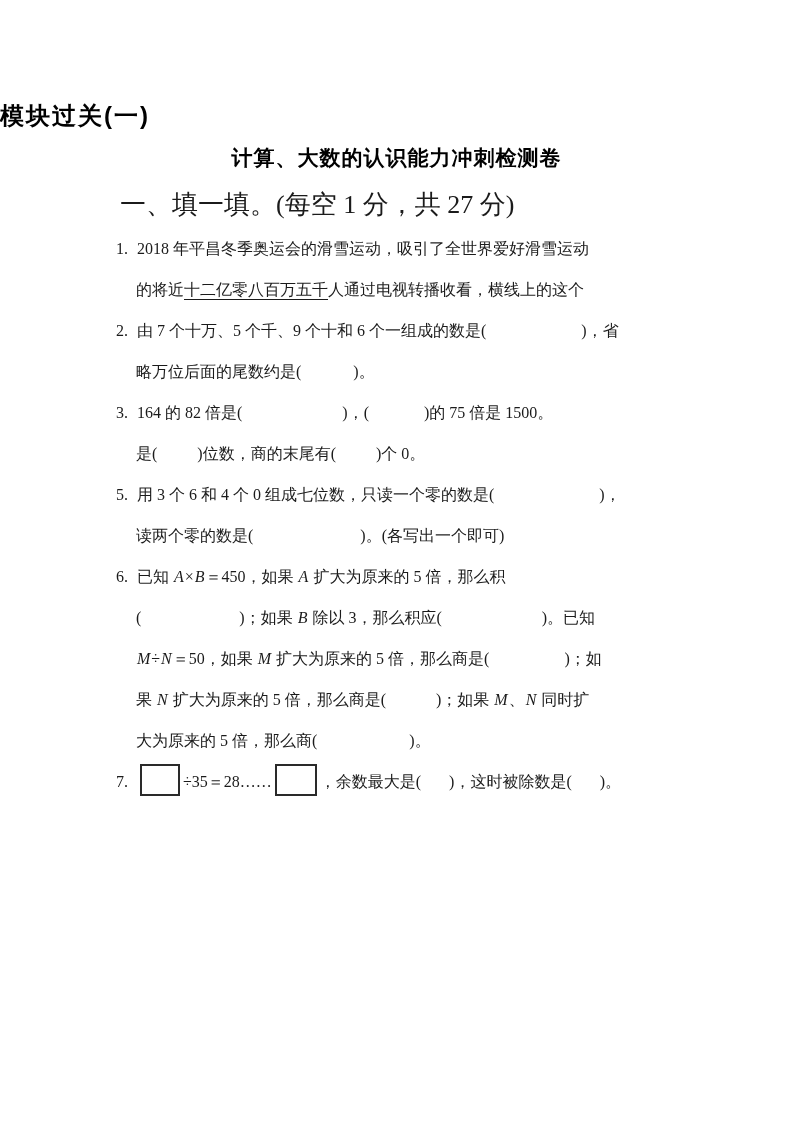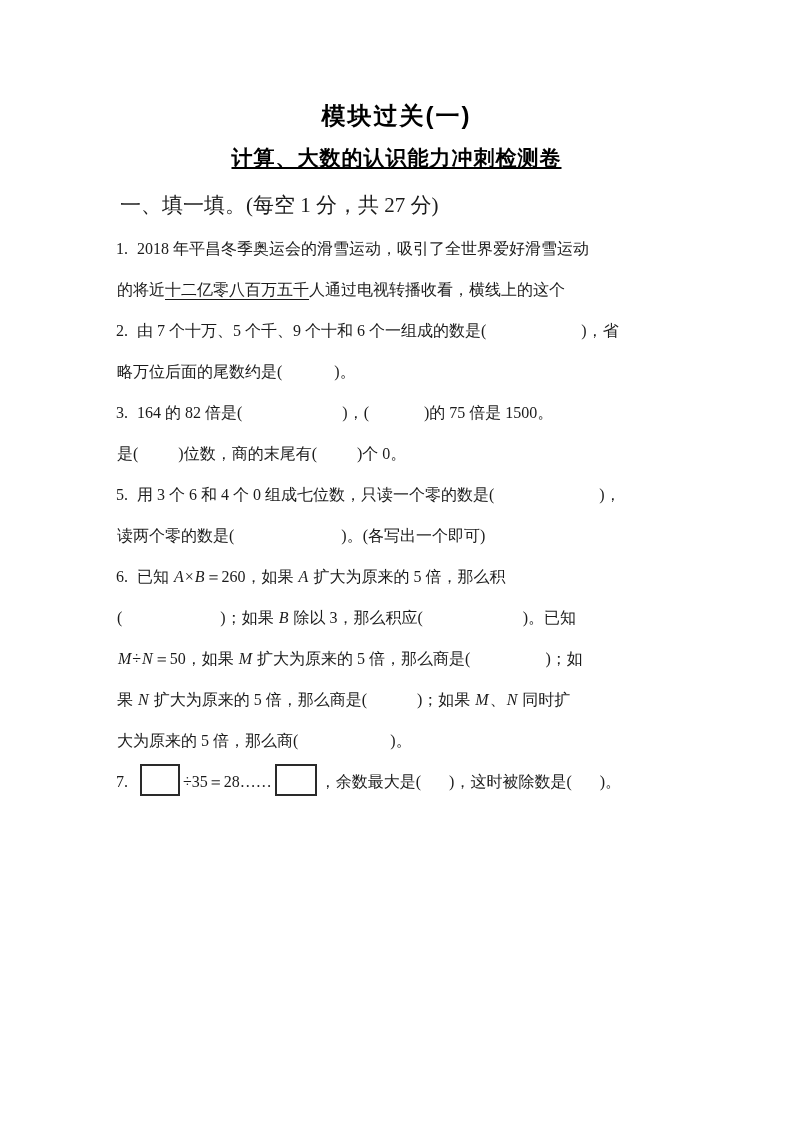--- a/index.html
+++ b/index.html
@@ -10,54 +10,53 @@
   body {
     width: 793px;
     height: 1122px;
     box-sizing: border-box;
     padding-top: 101px;
     font-family: "Liberation Serif", "DejaVu Serif", serif;
     color: #1b1b1b;
     overflow: hidden;
   }
   .title {
-    text-align: center;
+    text-align: left;
     font-family: "Liberation Sans", "DejaVu Sans", sans-serif;
     font-weight: bold;
     color: #000;
     font-size: 24px;
     line-height: 30px;
     letter-spacing: 2px;
   }
   .subtitle {
     text-align: center;
     font-family: "Liberation Sans", "DejaVu Sans", sans-serif;
     font-weight: bold;
     color: #000;
     font-size: 21px;
     line-height: 26px;
     letter-spacing: 1px;
     margin-top: 14px;
-    text-decoration: underline;
   }
   .section-heading {
     margin: 21px 0 0 120px;
-    font-size: 21px;
+    font-size: 26px;
     line-height: 26px;
   }
   .questions {
     margin: 10px 0 0 116px;
     width: 600px;
   }
   .line {
     font-size: 16px;
     line-height: 41px;
     white-space: nowrap;
   }
-  .line.cont { margin-left: 1px; }
+  .line.cont { margin-left: 20px; }
   .qnum {
     display: inline-block;
     width: 21px;
   }
   .run { }
   .run.u {
     text-decoration: underline;
     text-underline-offset: 4px;
     text-decoration-thickness: 1px;
   }
@@ -95,21 +94,21 @@
       <div class="line first"><span class="qnum">3.</span><span class="run">164 的 82 倍是(</span><span class="blank" style="width: 100px;"></span><span class="run">)，(</span><span class="blank" style="width: 55px;"></span><span class="run">)的 75 倍是 1500。</span></div>
     </div>
     <div class="question">
       <div class="line cont"><span class="run">是(</span><span class="blank" style="width: 40px;"></span><span class="run">)位数，商的末尾有(</span><span class="blank" style="width: 40px;"></span><span class="run">)个 0。</span></div>
     </div>
     <div class="question">
       <div class="line first"><span class="qnum">5.</span><span class="run">用 3 个 6 和 4 个 0 组成七位数，只读一个零的数是(</span><span class="blank" style="width: 105px;"></span><span class="run">)，</span></div>
       <div class="line cont"><span class="run">读两个零的数是(</span><span class="blank" style="width: 107px;"></span><span class="run">)。(各写出一个即可)</span></div>
     </div>
     <div class="question">
-      <div class="line first"><span class="qnum">6.</span><span class="run">已知 </span><i class="run">A</i><span class="run">×</span><i class="run">B</i><span class="run">＝260，如果 </span><i class="run">A</i><span class="run"> 扩大为原来的 5 倍，那么积</span></div>
+      <div class="line first"><span class="qnum">6.</span><span class="run">已知 </span><i class="run">A</i><span class="run">×</span><i class="run">B</i><span class="run">＝450，如果 </span><i class="run">A</i><span class="run"> 扩大为原来的 5 倍，那么积</span></div>
       <div class="line cont"><span class="run">(</span><span class="blank" style="width: 98px;"></span><span class="run">)；如果 </span><i class="run">B</i><span class="run"> 除以 3，那么积应(</span><span class="blank" style="width: 100px;"></span><span class="run">)。已知</span></div>
       <div class="line cont"><i class="run">M</i><span class="run">÷</span><i class="run">N</i><span class="run">＝50，如果 </span><i class="run">M</i><span class="run"> 扩大为原来的 5 倍，那么商是(</span><span class="blank" style="width: 75px;"></span><span class="run">)；如</span></div>
       <div class="line cont"><span class="run">果 </span><i class="run">N</i><span class="run"> 扩大为原来的 5 倍，那么商是(</span><span class="blank" style="width: 50px;"></span><span class="run">)；如果 </span><i class="run">M</i><span class="run">、</span><i class="run">N</i><span class="run"> 同时扩</span></div>
       <div class="line cont"><span class="run">大为原来的 5 倍，那么商(</span><span class="blank" style="width: 92px;"></span><span class="run">)。</span></div>
     </div>
     <div class="question">
       <div class="line first"><span class="qnum">7.</span><span class="box" style="width: 40px; height: 32px;"></span><span class="run">÷35＝28……</span><span class="box" style="width: 42px; height: 32px;"></span><span class="run">，余数最大是(</span><span class="blank" style="width: 28px;"></span><span class="run">)，这时被除数是(</span><span class="blank" style="width: 28px;"></span><span class="run">)。</span></div>
     </div>
   </div>
 

